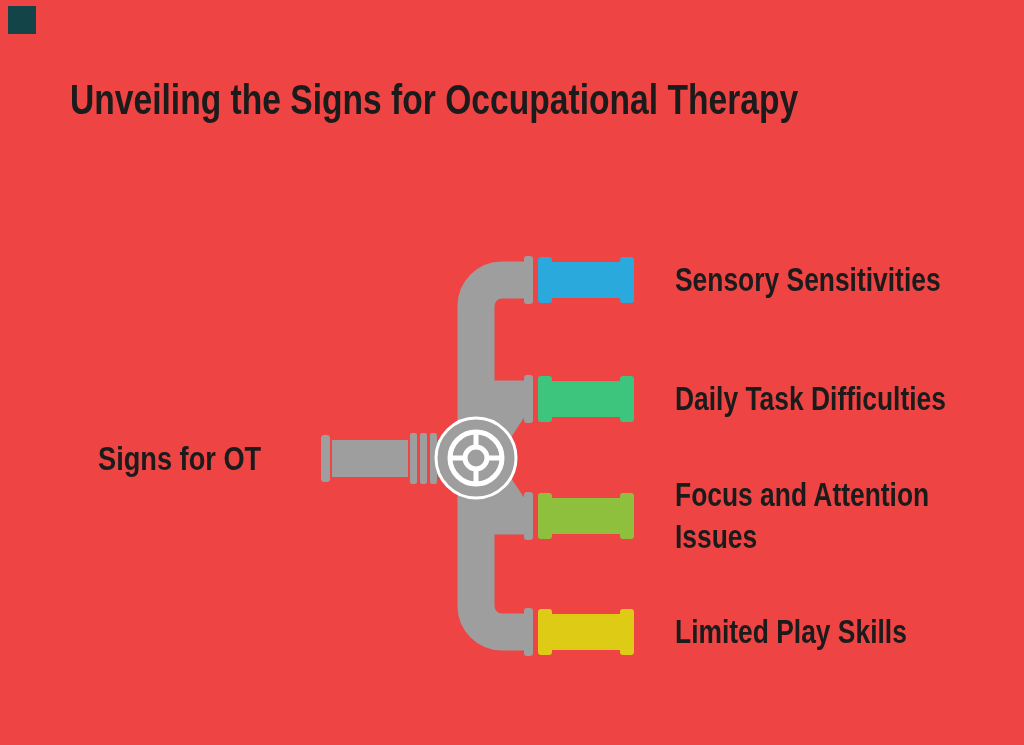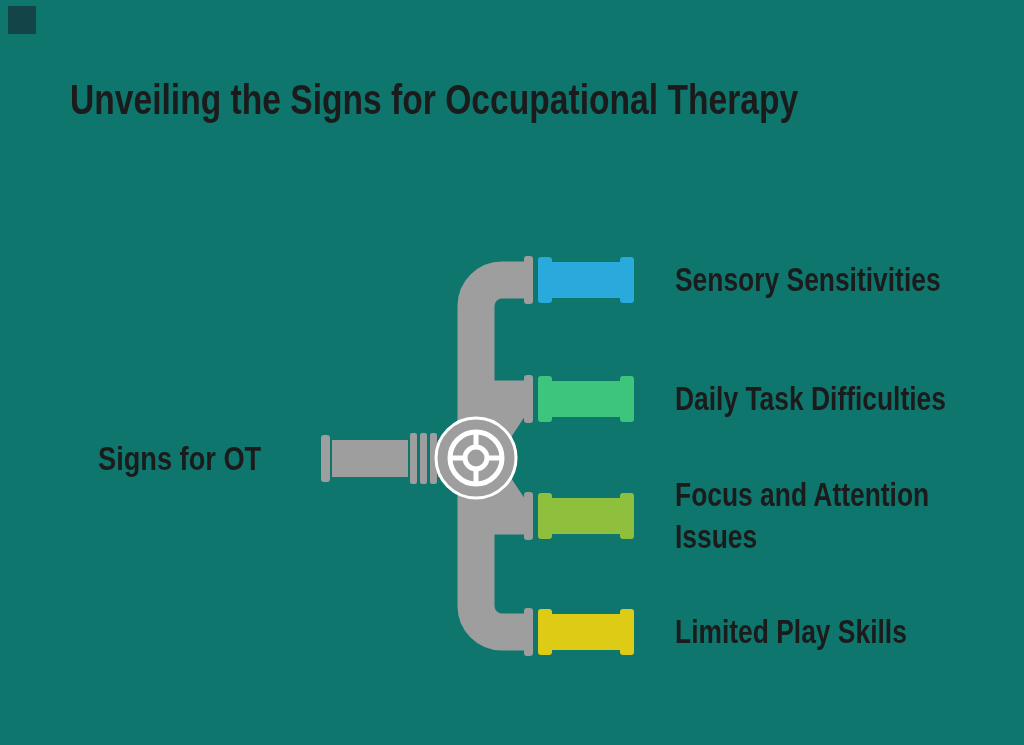--- a/index.html
+++ b/index.html
@@ -6,21 +6,21 @@
     margin: 0;
     padding: 0;
     overflow: hidden;
     background: #ffffff;
     font-family: "Liberation Sans", sans-serif;
   }
   .canvas {
     position: relative;
     width: 1024px;
     height: 745px;
-    background: #0f766e;
+    background: #ef4444;
   }
   .corner-mark {
     position: absolute;
     left: 8px;
     top: 6px;
     width: 28px;
     height: 28px;
   }
   .title {
     position: absolute;

